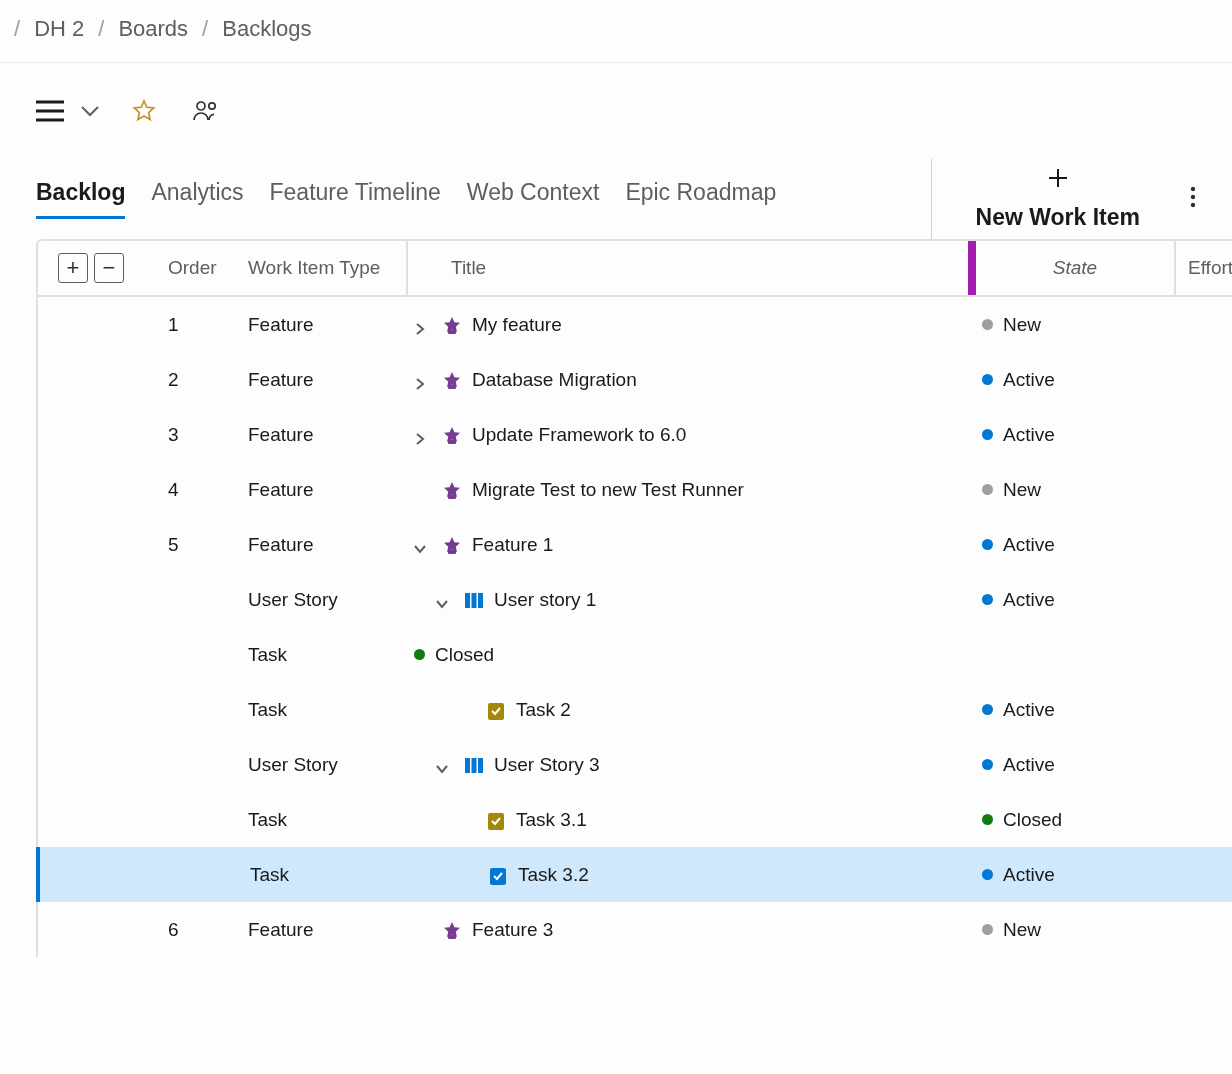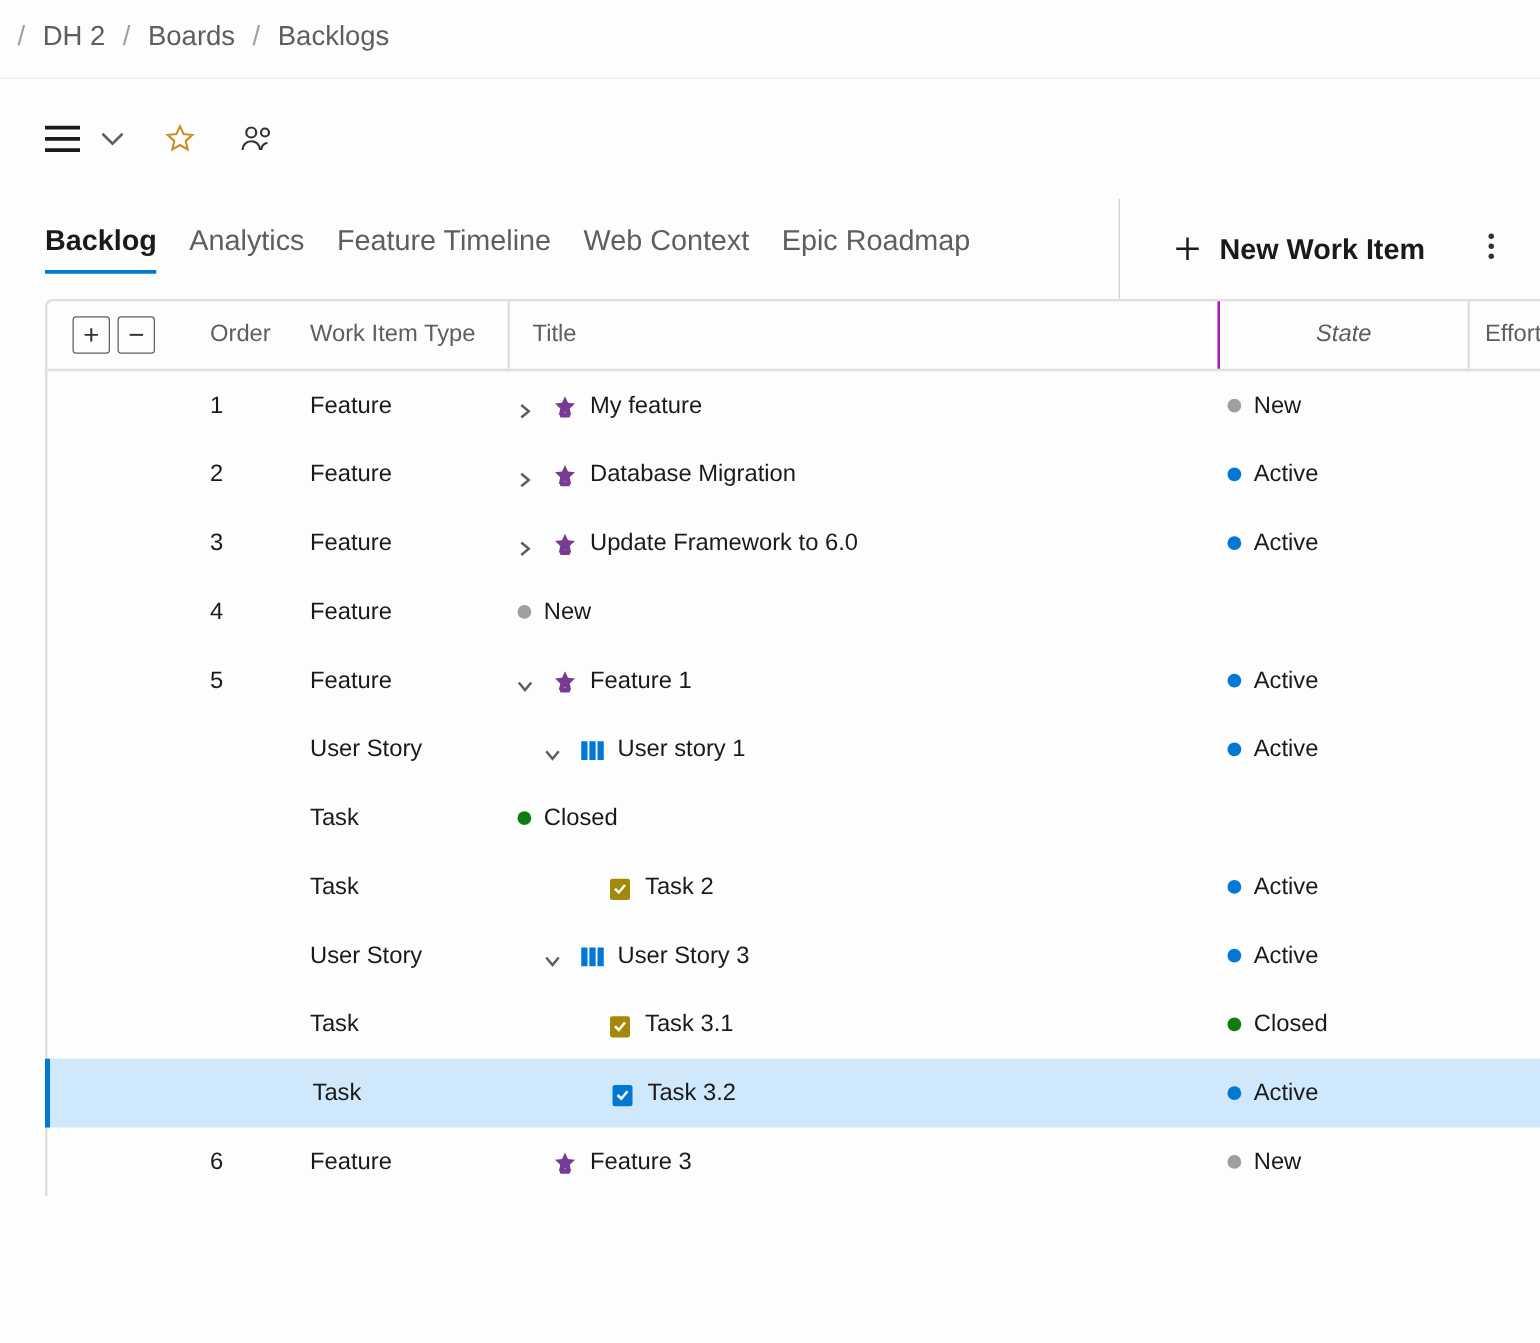--- a/index.html
+++ b/index.html
@@ -88,20 +88,21 @@
       height: 80px;
     }
     .new-work-item {
       display: flex;
       align-items: center;
       gap: 16px;
       font-size: 23px;
       font-weight: 600;
       color: #1b1a19;
       cursor: pointer;
+      flex-direction: column;
     }
     .more-btn {
       margin-left: 50px;
       cursor: pointer;
     }
     
     
     .table-wrap {
       margin: 0 0 0 36px;
       border-top: 2px solid #e1dfdd;
@@ -130,21 +131,21 @@
       display: flex;
       align-items: center;
       justify-content: center;
       font-size: 22px;
       cursor: pointer;
       line-height: 1;
       color: #323130;
     }
     .col-order { width: 80px; }
     .col-type { width: 160px; border-right: 2px solid #e1dfdd; height: 100%; display:flex; align-items:center; }
-    .col-title { flex: 1; padding-left: 18px; border-right: 2px solid #a21caf; height:100%; display:flex; align-items:center; }
+    .col-title { flex: 1; padding-left: 43px; border-right: 8px solid #a21caf; height:100%; display:flex; align-items:center; }
     .col-state { width: 200px; text-align: center; justify-content:center; height:100%; display:flex; align-items:center; border-right: 2px solid #e1dfdd; font-style: italic; }
     .col-effort { width: 56px; padding-left: 12px; height:100%; display:flex; align-items:center; }
     
     
     .row {
       display: flex;
       align-items: center;
       height: 55px;
       font-size: 19px;
       color: #1b1a19;
@@ -326,20 +327,29 @@
     <div class="c-state">
       <span class="state-dot dot-active"></span>
       <span>Active</span>
     </div>
     <div class="c-effort"></div>
   </div>
       <div class="row">
     <div class="c-blank"></div>
     <div class="c-order">4</div>
     <div class="c-type">Feature</div>
+    <div class="c-title indent-0">
+      <span class="caret"></span>
+      <span class="type-icon">
+            <svg width="20" height="20" viewBox="0 0 20 20">
+              <use href="#icon-feature"></use>
+            </svg>
+          </span>
+      <span>Migrate Test to new Test Runner</span>
+    </div>
     <div class="c-state">
       <span class="state-dot dot-new"></span>
       <span>New</span>
     </div>
     <div class="c-effort"></div>
   </div>
       <div class="row">
     <div class="c-blank"></div>
     <div class="c-order">5</div>
     <div class="c-type">Feature</div>

